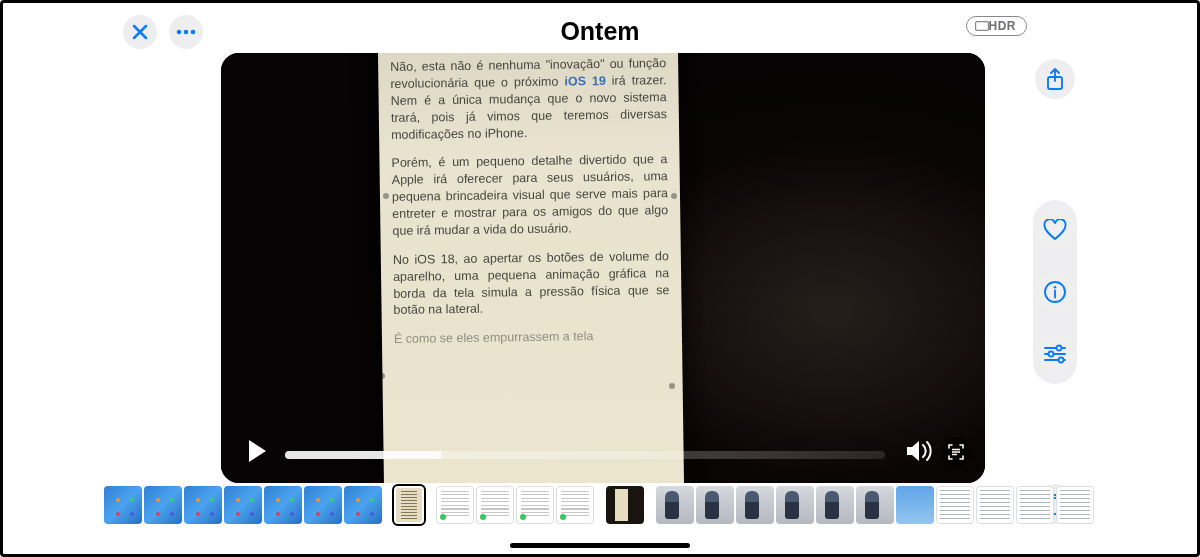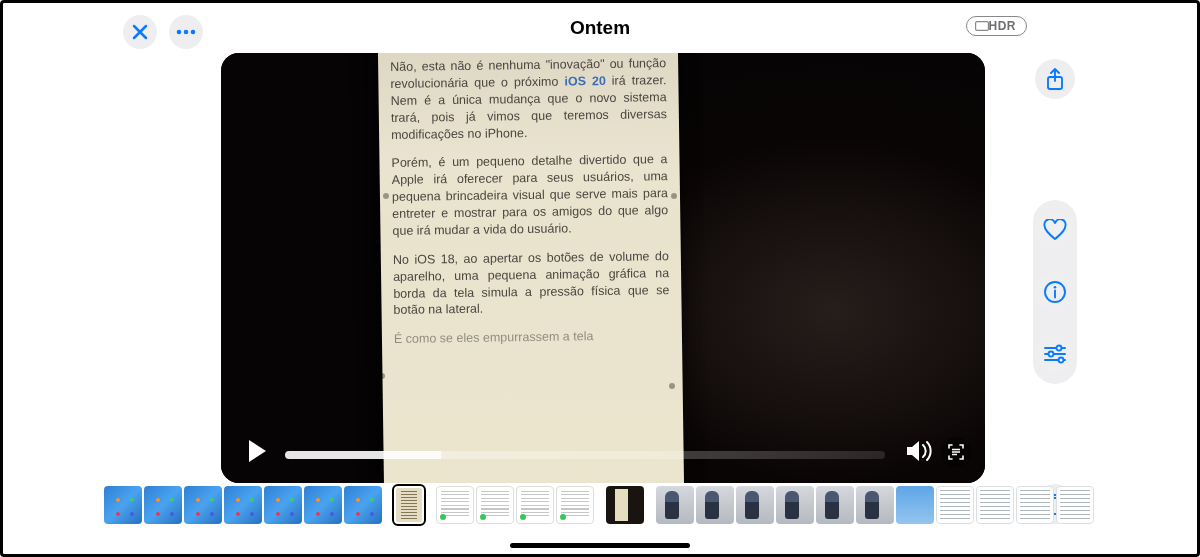--- a/index.html
+++ b/index.html
@@ -50,21 +50,21 @@
 
     .close-x { stroke: #0a7aff; stroke-width: 2.5; stroke-linecap: round; }
     .dots-g circle { fill: #0a7aff; }
 
     .title {
       position: absolute;
       left: 50%;
       top: 14px;
       transform: translateX(-50%);
       font-weight: 700;
-      font-size: 19px;
+      font-size: 25px;
       color: #000;
     }
 
     .hdr-badge {
       position: absolute;
       top: 13px;
       right: 170px;
       border: 1.2px solid #888;
       border-radius: 14px;
       padding: 2px 10px 2px 8px;
@@ -318,21 +318,21 @@
       <line x1="8" y1="9" x2="8" y2="17" stroke="#0a7aff" stroke-width="1.6" stroke-linecap="round"></line>
       <line x1="12" y1="9" x2="12" y2="17" stroke="#0a7aff" stroke-width="1.6" stroke-linecap="round"></line>
     </svg>
   </button>
 </div>
 
 <div class="video-area">
   <div class="video-content">
     <div class="text-panel">
       <p>
-        <span>Não, esta não é nenhuma "inovação" ou função revolucionária que o próximo </span><span class="article-link">iOS 20</span><span> irá trazer. Nem é a única mudança que o novo sistema trará, pois já vimos que teremos diversas modificações no iPhone.</span>
+        <span>Não, esta não é nenhuma "inovação" ou função revolucionária que o próximo </span><span class="article-link">iOS 19</span><span> irá trazer. Nem é a única mudança que o novo sistema trará, pois já vimos que teremos diversas modificações no iPhone.</span>
       </p>
       <p>Porém, é um pequeno detalhe divertido que a Apple irá oferecer para seus usuários, uma pequena brincadeira visual que serve mais para entreter e mostrar para os amigos do que algo que irá mudar a vida do usuário.</p>
       <p>No iOS 18, ao apertar os botões de volume do aparelho, uma pequena animação gráfica na borda da tela simula a pressão física que se botão na lateral.</p>
       <p class="last">É como se eles empurrassem a tela</p>
     </div>
     <div class="dust d1"></div>
       <div class="dust d2"></div>
       <div class="dust d3"></div>
       <div class="dust d4"></div>
   </div>

